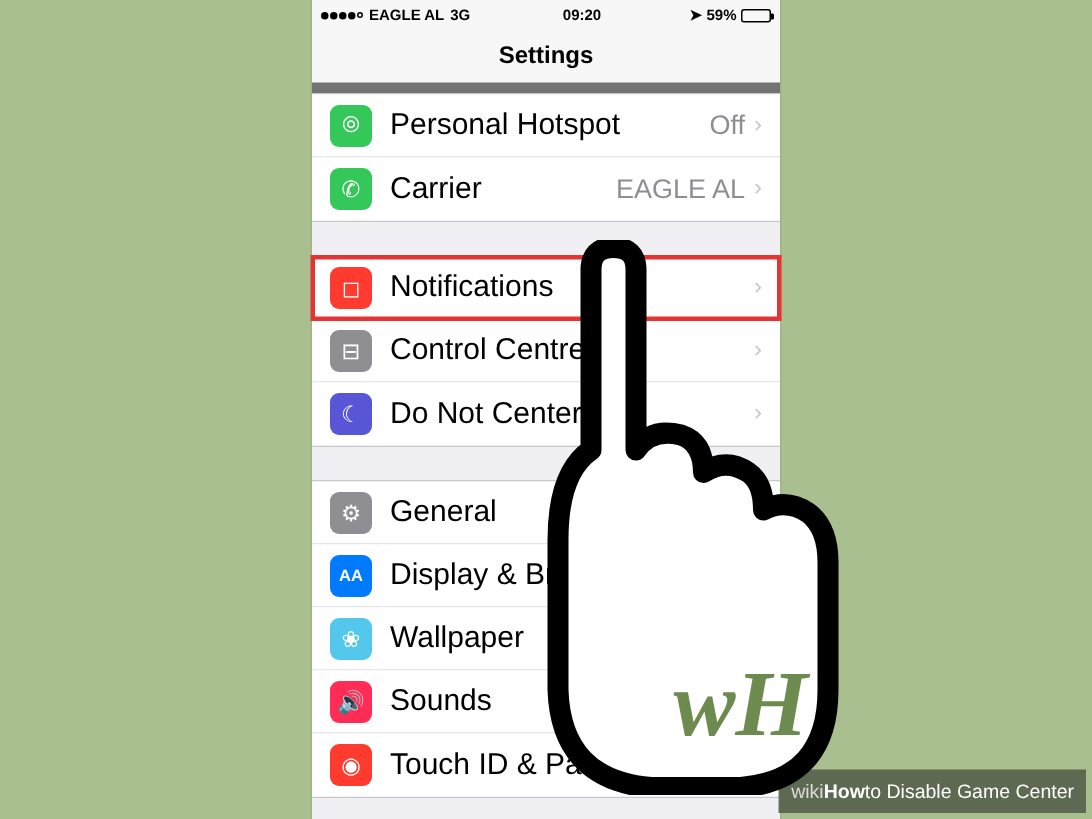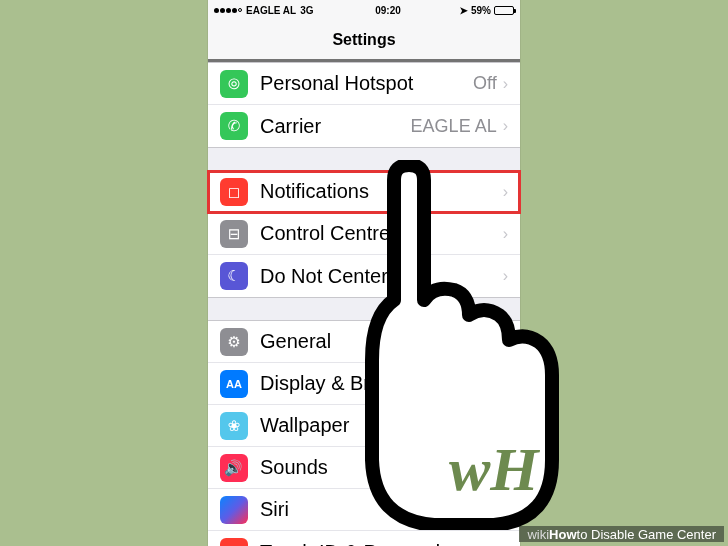--- a/index.html
+++ b/index.html
@@ -26,21 +26,21 @@
   .dot { width: 5px; height: 5px; border-radius: 50%; background: #000; }
   .dot.empty { background: transparent; border: 1px solid #000; width:4px;height:4px;}
   .status-center { position: absolute; left: 50%; transform: translateX(-50%); margin-left: 24px; }
   .status-right { margin-left: auto; display: flex; align-items: center; gap: 3px; }
   .battery { width: 20px; height: 9px; border: 1px solid #000; border-radius: 2px; position: relative; }
   .battery::after { content:""; position:absolute; right:-3px; top:2px; width:2px; height:4px; background:#000; border-radius:0 1px 1px 0;}
   .battery-fill { background:#000; height:100%; width:59%; }
 
   .nav-title {
     height: 42px; background: #f7f7f8;
-    border-bottom: 3px solid #737373;
+    border-bottom: 7px solid #737373;
     display: flex; align-items: center; justify-content: center;
     font-size: 16px; font-weight: 600; color:#000;
   }
 
   .list { background: #efeff4; }
   .group { margin-bottom: 22px; background: #fff; border-top: 1px solid #c8c7cc; border-bottom: 1px solid #c8c7cc; }
   .row {
     display: flex; align-items: center;
     height: 42px; padding: 0 12px 0 12px;
     border-bottom: 1px solid #e5e5ea;
@@ -74,21 +74,21 @@
 
   .hand {
     position: absolute; left: 354px; top: 160px;
     width: 300px; height: 370px;
     pointer-events: none; z-index: 5;
   }
   .hand svg { width: 100%; height: 100%; }
 
   .caption {
     position: absolute; right: 4px; bottom: 4px;
-    height: 16px; display: flex; align-items: center;
+    height: 29px; display: flex; align-items: center;
     padding: 0 8px; background: rgba(80,90,70,0.85);
     font-size: 13px; color: #fff;
   }
   .caption .wiki { color:#dcdcdc; }
   .caption .wiki b { color:#fff; font-weight:700; }
 </style>
 </head>
 <body>
 
 <div class="phone">
@@ -159,25 +159,20 @@
           <div class="chevron">›</div>
         </div>
         <div class="row">
           <div class="app-icon ic-wallpaper">❀</div>
           <div class="row-label">Wallpaper</div>
           <div class="chevron">›</div>
         </div>
         <div class="row">
           <div class="app-icon ic-sounds">🔊</div>
           <div class="row-label">Sounds</div>
-          <div class="chevron">›</div>
-        </div>
-        <div class="row">
-          <div class="app-icon ic-siri"></div>
-          <div class="row-label">Siri</div>
           <div class="chevron">›</div>
         </div>
         <div class="row">
           <div class="app-icon ic-touchid">◉</div>
           <div class="row-label">Touch ID &amp; Passcode</div>
           <div class="chevron">›</div>
         </div>
       </div>
     </div>
 

